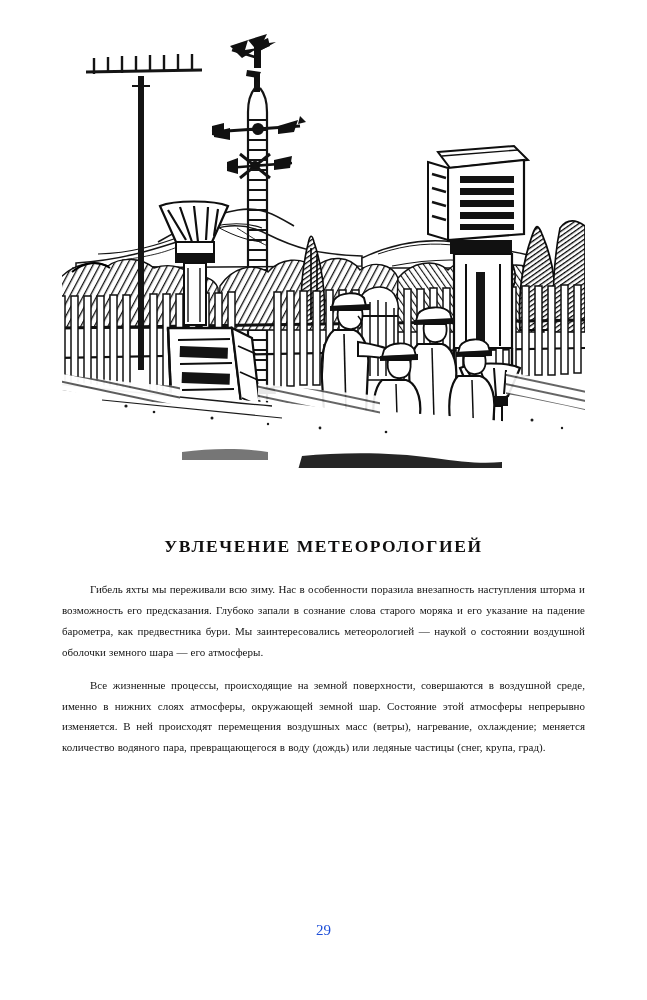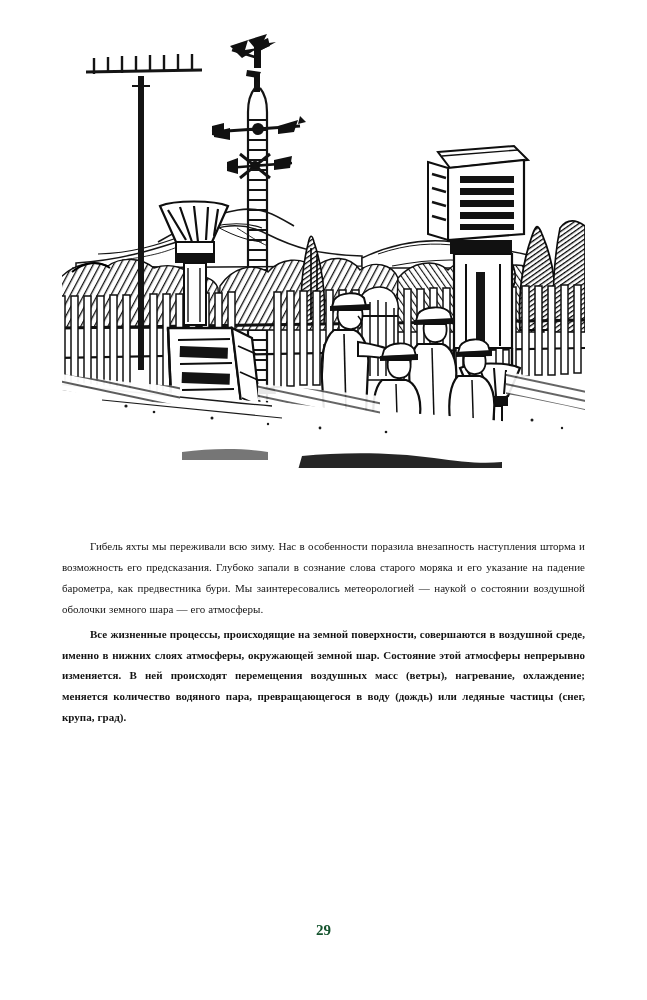--- a/index.html
+++ b/index.html
@@ -54,31 +54,30 @@
     font-size: 11px;
     line-height: 20.9px;
     text-align: justify;
     text-align-last: left;
     text-indent: 28px;
     margin: 0;
     color: #141414;
     word-spacing: 0.4px;
     hyphens: manual;
   }
-  .para + .para { margin-top: 4px; font-weight: bold; }
+  .para + .para { margin-top: 12px; }
 
   .folio {
     position: absolute;
     left: 0;
     right: 0;
     top: 922px;
     text-align: center;
     font-size: 15px;
-    color: #14532d;
-    font-weight: bold;
+    color: #1d4ed8;
   }
 </style>
 </head>
 <body>
 
 <div class="page">
 
   <div class="figure">
     <svg viewBox="0 0 523 440" xmlns="http://www.w3.org/2000/svg" shape-rendering="geometricPrecision">
       <defs>
@@ -411,20 +410,21 @@
             <circle cx="324" cy="404" r="1.3"></circle>
           <circle cx="470" cy="392" r="1.5"></circle>
             <circle cx="500" cy="400" r="1.2"></circle>
           <circle cx="246" cy="448" r="1.7"></circle>
         </g>
       </g>
     </svg>
   </div>
 
   <div class="textcol">
+    <h1 class="chapter-title">УВЛЕЧЕНИЕ МЕТЕОРОЛОГИЕЙ</h1>
 
     <p class="para">Гибель яхты мы переживали всю зиму. Нас в особенности поразила внезапность наступления шторма и возможность его предсказания. Глубоко запали в сознание слова старого моряка и его указание на падение барометра, как предвестника бури. Мы заинтересовались метеорологией — наукой о состоянии воздушной оболочки земного шара — его атмосферы.</p>
 
     <p class="para">Все жизненные процессы, происходящие на земной поверхности, совершаются в воздушной среде, именно в нижних слоях атмосферы, окружающей земной шар. Состояние этой атмосферы непрерывно изменяется. В ней происходят перемещения воздушных масс (ветры), нагревание, охлаждение; меняется количество водяного пара, превращающегося в воду (дождь) или ледяные частицы (снег, крупа, град).</p>
   </div>
 
   <div class="folio">29</div>
 
 </div>
 

